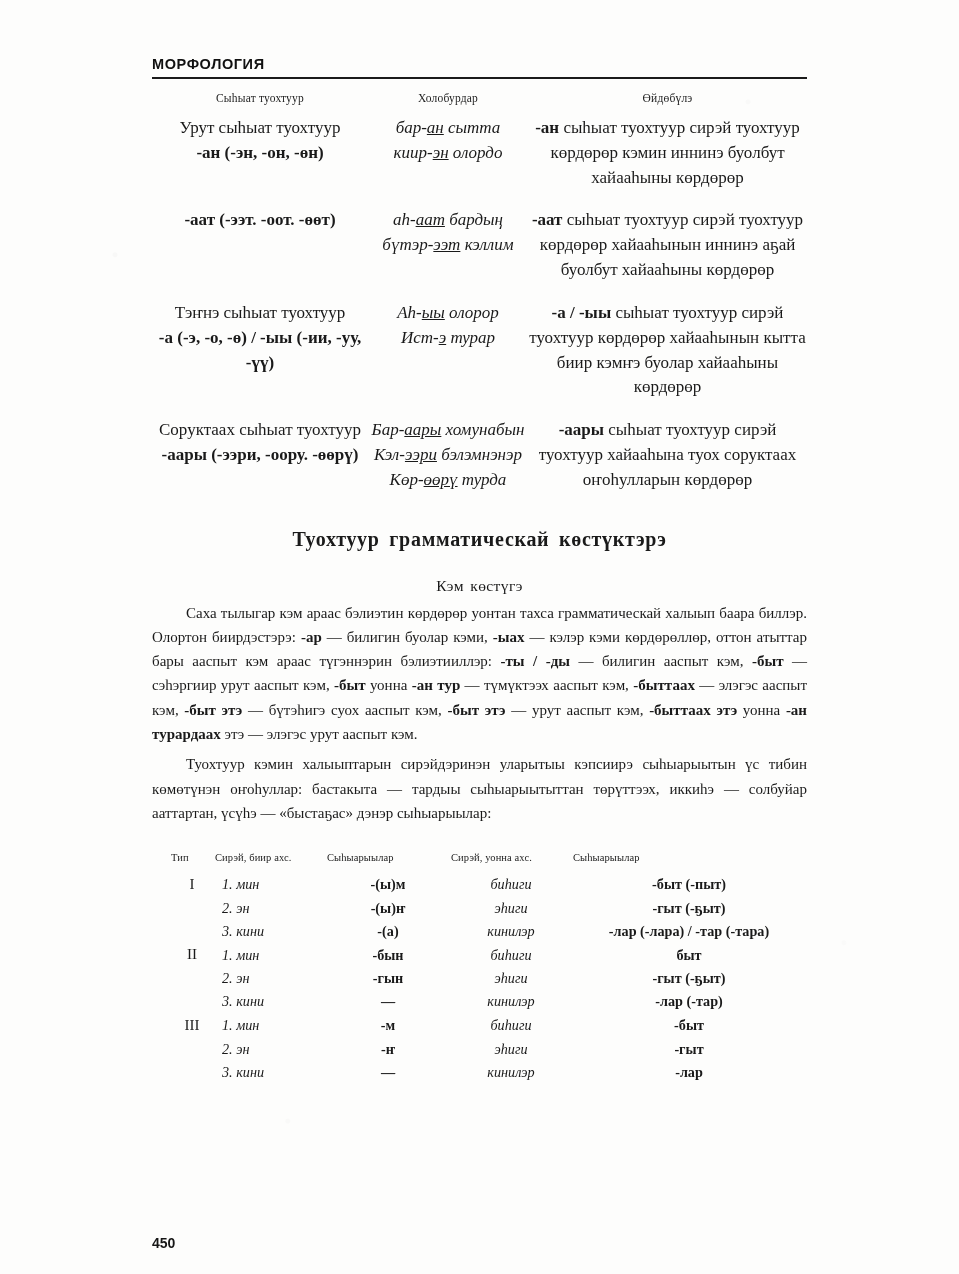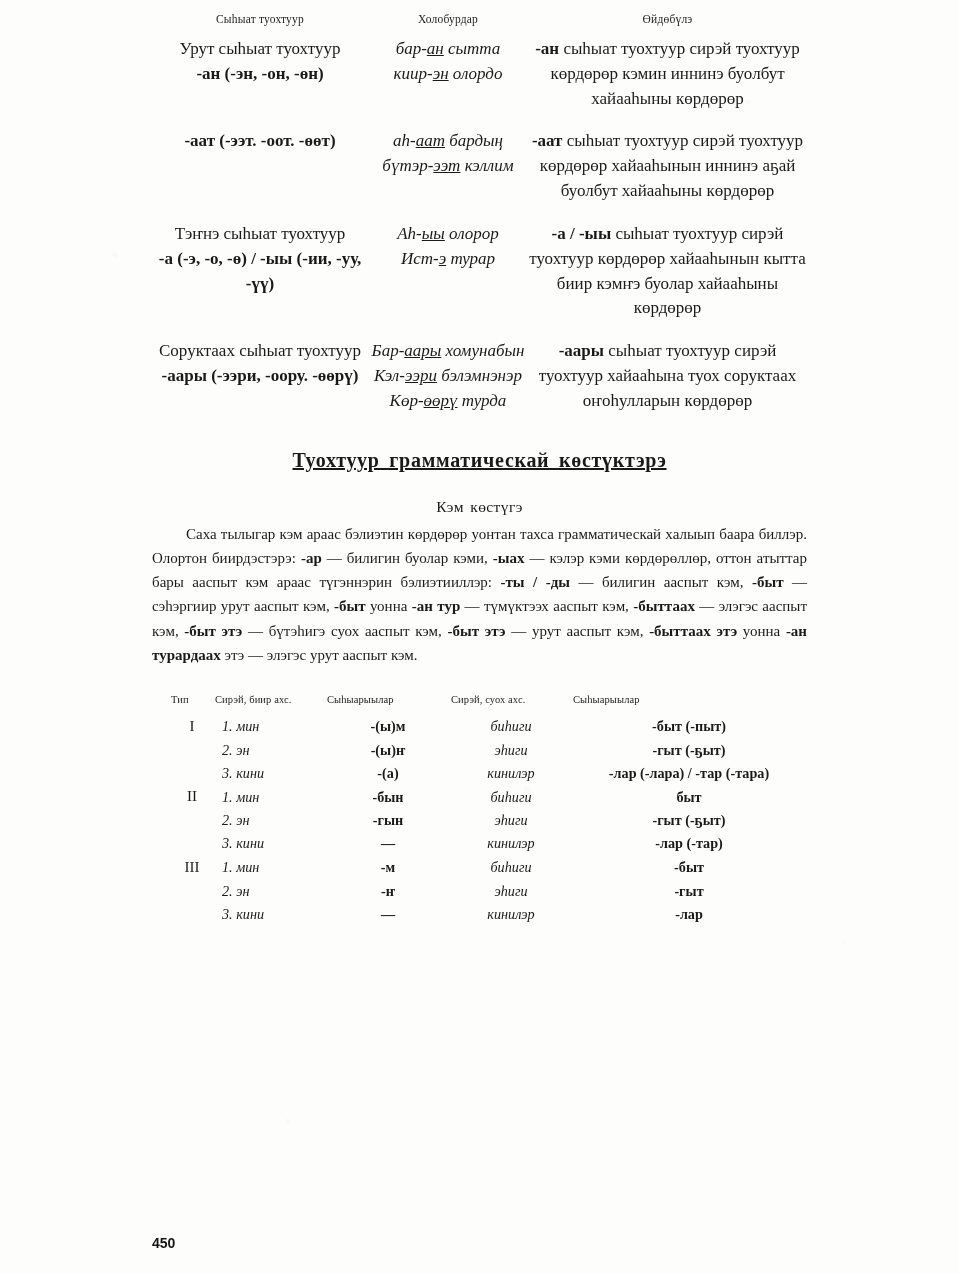--- a/index.html
+++ b/index.html
@@ -89,21 +89,20 @@
   .tbl-top .udl { text-decoration: underline; }
 
   
   h2.sec {
     text-align: center;
     font-size: 20px;
     font-weight: 700;
     letter-spacing: 0.7px;
     margin: 18px 0 0 0;
     word-spacing: 4px;
-    text-decoration: underline;
   }
   h3.sub {
     text-align: center;
     font-size: 15.5px;
     font-weight: 400;
     letter-spacing: 0.4px;
     margin: 26px 0 0 0;
     word-spacing: 2px;
   }
 
@@ -175,20 +174,24 @@
     font-size: 14px;
     color: #161616;
   }
 </style>
 </head>
 <body>
 
 <div class="page">
   <div class="content">
 
+    <div class="runhead-wrap">
+      <div class="runhead">МОРФОЛОГИЯ</div>
+      <div class="runhead-rule"></div>
+    </div>
 
     <table class="tbl-top">
       <colgroup>
           <col class="c1">
           <col class="c2">
           <col class="c3">
         </colgroup>
       <thead>
         <tr>
           <th>Сыһыат туохтуур</th>
@@ -242,36 +245,37 @@
             <td><b>-аары</b><span> сыһыат туохтуур сирэй туохтуур хайааһына туох соруктаах оҥоһулларын көрдөрөр</span></td>
           </tr>
         </tbody>
     </table>
 
     <h2 class="sec">Туохтуур грамматическай көстүктэрэ</h2>
     <h3 class="sub">Кэм көстүгэ</h3>
 
     <div>
       <p class="body"><span>Саха тылыгар кэм араас бэлиэтин көрдөрөр уонтан тахса грамматическай халыып баара биллэр. Олортон биирдэстэрэ: </span><b>-ар</b><span> — билигин буолар кэми, </span><b>-ыах</b><span> — кэлэр кэми көрдөрөллөр, оттон атыттар бары ааспыт кэм араас түгэннэрин бэлиэтииллэр: </span><b>-ты / -ды</b><span> — билигин ааспыт кэм, </span><b>-быт</b><span> — сэһэргиир урут ааспыт кэм, </span><b>-быт</b><span> уонна </span><b>-ан тур</b><span> — түмүктээх ааспыт кэм, </span><b>-быттаах</b><span> — элэгэс ааспыт кэм, </span><b>-быт этэ</b><span> — бүтэһигэ суох ааспыт кэм, </span><b>-быт этэ</b><span> — урут ааспыт кэм, </span><b>-быттаах этэ</b><span> уонна </span><b>-ан турардаах</b><span> этэ — элэгэс урут ааспыт кэм.</span></p>
+      <p class="body"><span>Туохтуур кэмин халыыптарын сирэйдэринэн уларытыы кэпсиирэ сыһыарыытын үс тибин көмөтүнэн оҥоһуллар: бастакыта — тардыы сыһыарыытыттан төрүттээх, иккиһэ — солбуйар ааттартан, үсүһэ — «быстаҕас» дэнэр сыһыарыылар:</span></p>
     </div>
 
     <table class="tbl-bot">
       <colgroup>
           <col class="t">
           <col class="p1">
           <col class="s1">
           <col class="p2">
           <col class="s2">
         </colgroup>
       <thead>
         <tr>
           <th>Тип</th>
           <th>Сирэй, биир ахс.</th>
           <th>Сыһыарыылар</th>
-          <th>Сирэй, суох ахс.</th>
+          <th>Сирэй, уонна ахс.</th>
           <th>Сыһыарыылар</th>
         </tr>
       </thead>
       <tbody>
           <tr>
             <td class="type">I</td>
             <td class="pers">1. мин</td>
             <td class="affix">-(ы)м</td>
             <td class="plural">биһиги</td>
             <td class="affix">-быт (-пыт)</td>

